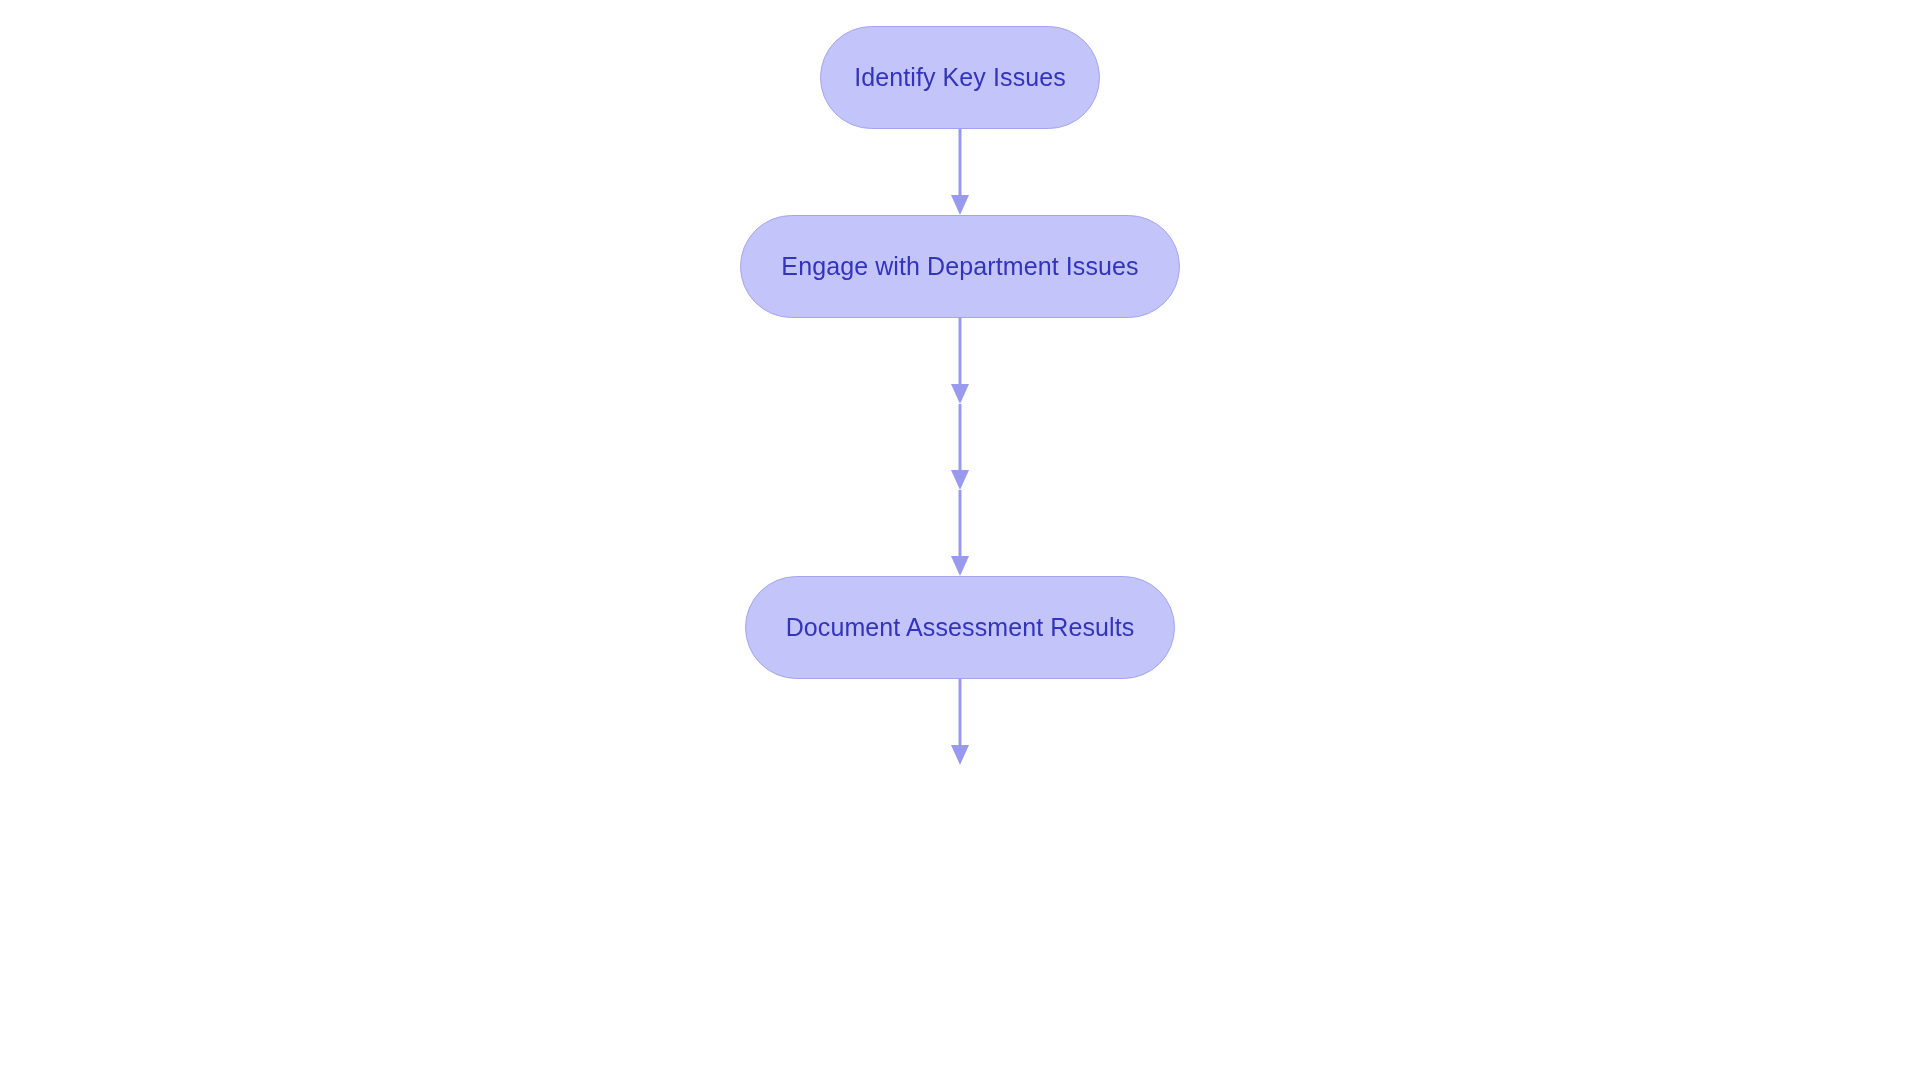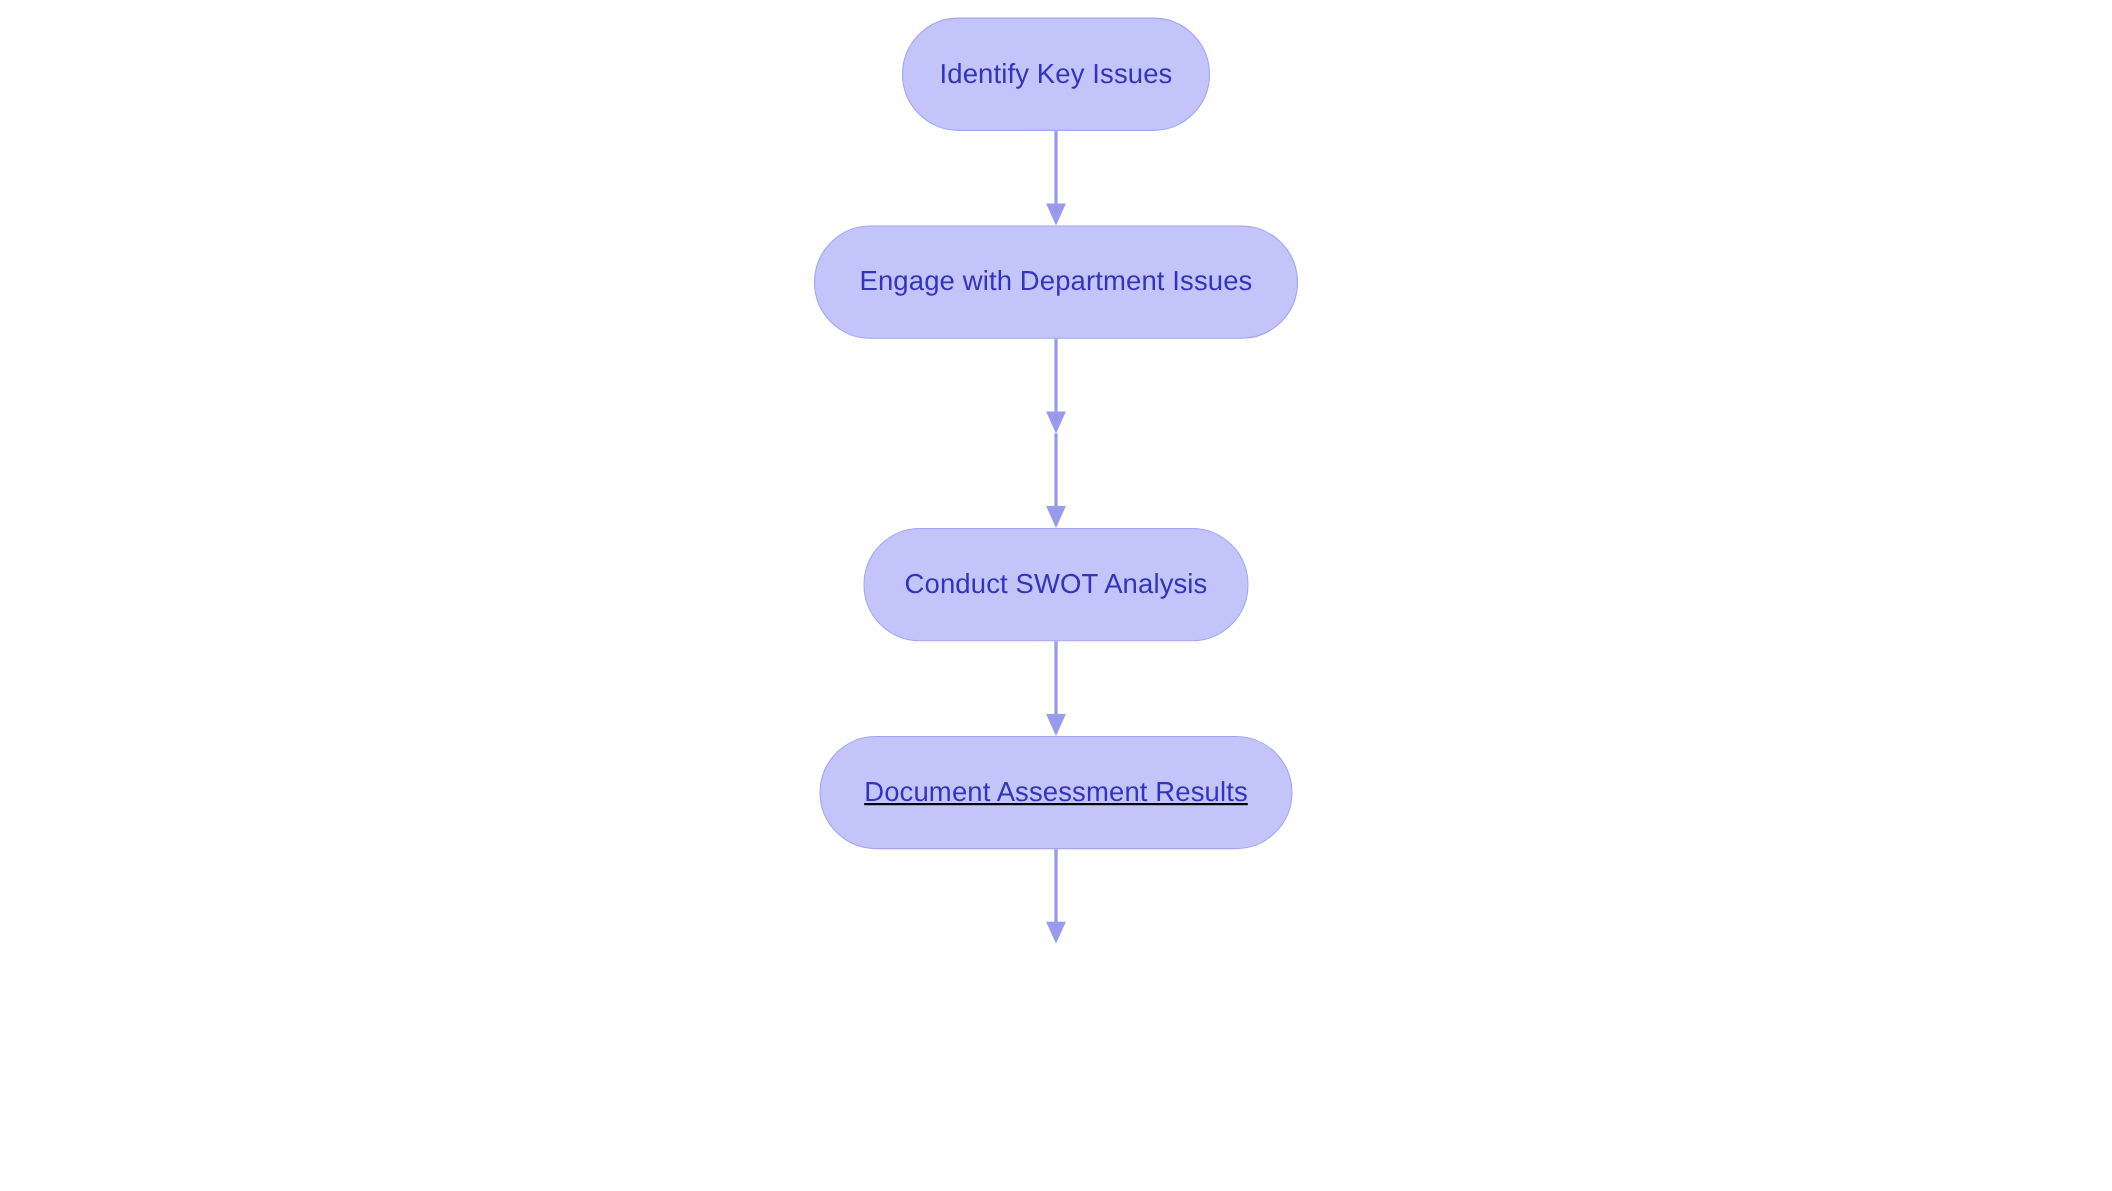--- a/index.html
+++ b/index.html
@@ -23,21 +23,21 @@
     display: flex;
     flex-direction: column;
     align-items: center;
     justify-content: flex-start;
   }
 
   .flow-column {
     display: flex;
     flex-direction: column;
     align-items: center;
-    padding-top: 16px;
+    padding-top: 26px;
   }
 
   .node {
     box-sizing: border-box;
     height: 103px;
     background: #c3c5fa;
     border: 1.5px solid #a2a4f2;
     border-radius: 52px;
     display: flex;
     align-items: center;
@@ -53,21 +53,21 @@
     line-height: 1;
     letter-spacing: 0.1px;
     white-space: nowrap;
   }
 
   
   .node.w1 { width: 280px; }
   .node.w2 { width: 440px; }
   .node.w3 { width: 290px; }
   .node.w4 { width: 350px; }
-  .node.w5 { width: 430px; text-decoration: underline; }
+  .node.w5 { width: 430px; }
   .node.w6 { width: 492px; }
 
   .connector {
     width: 30px;
     height: 86px;
     position: relative;
     display: block;
   }
   .connector svg {
     display: block;
@@ -105,23 +105,20 @@
     </div>
 
 
     <div class="connector">
       <svg viewBox="0 0 30 86" xmlns="http://www.w3.org/2000/svg" aria-hidden="true">
         <line x1="15" y1="0" x2="15" y2="67" stroke="#9999ee" stroke-width="3"></line>
         <polygon points="6,66 24,66 15,86" fill="#9999ee"></polygon>
       </svg>
     </div>
 
-    <div class="node w4">
-      <span class="node-label">Conduct SWOT Analysis</span>
-    </div>
 
     <div class="connector">
       <svg viewBox="0 0 30 86" xmlns="http://www.w3.org/2000/svg" aria-hidden="true">
         <line x1="15" y1="0" x2="15" y2="67" stroke="#9999ee" stroke-width="3"></line>
         <polygon points="6,66 24,66 15,86" fill="#9999ee"></polygon>
       </svg>
     </div>
 
     <div class="node w5">
       <span class="node-label">Document Assessment Results</span>

